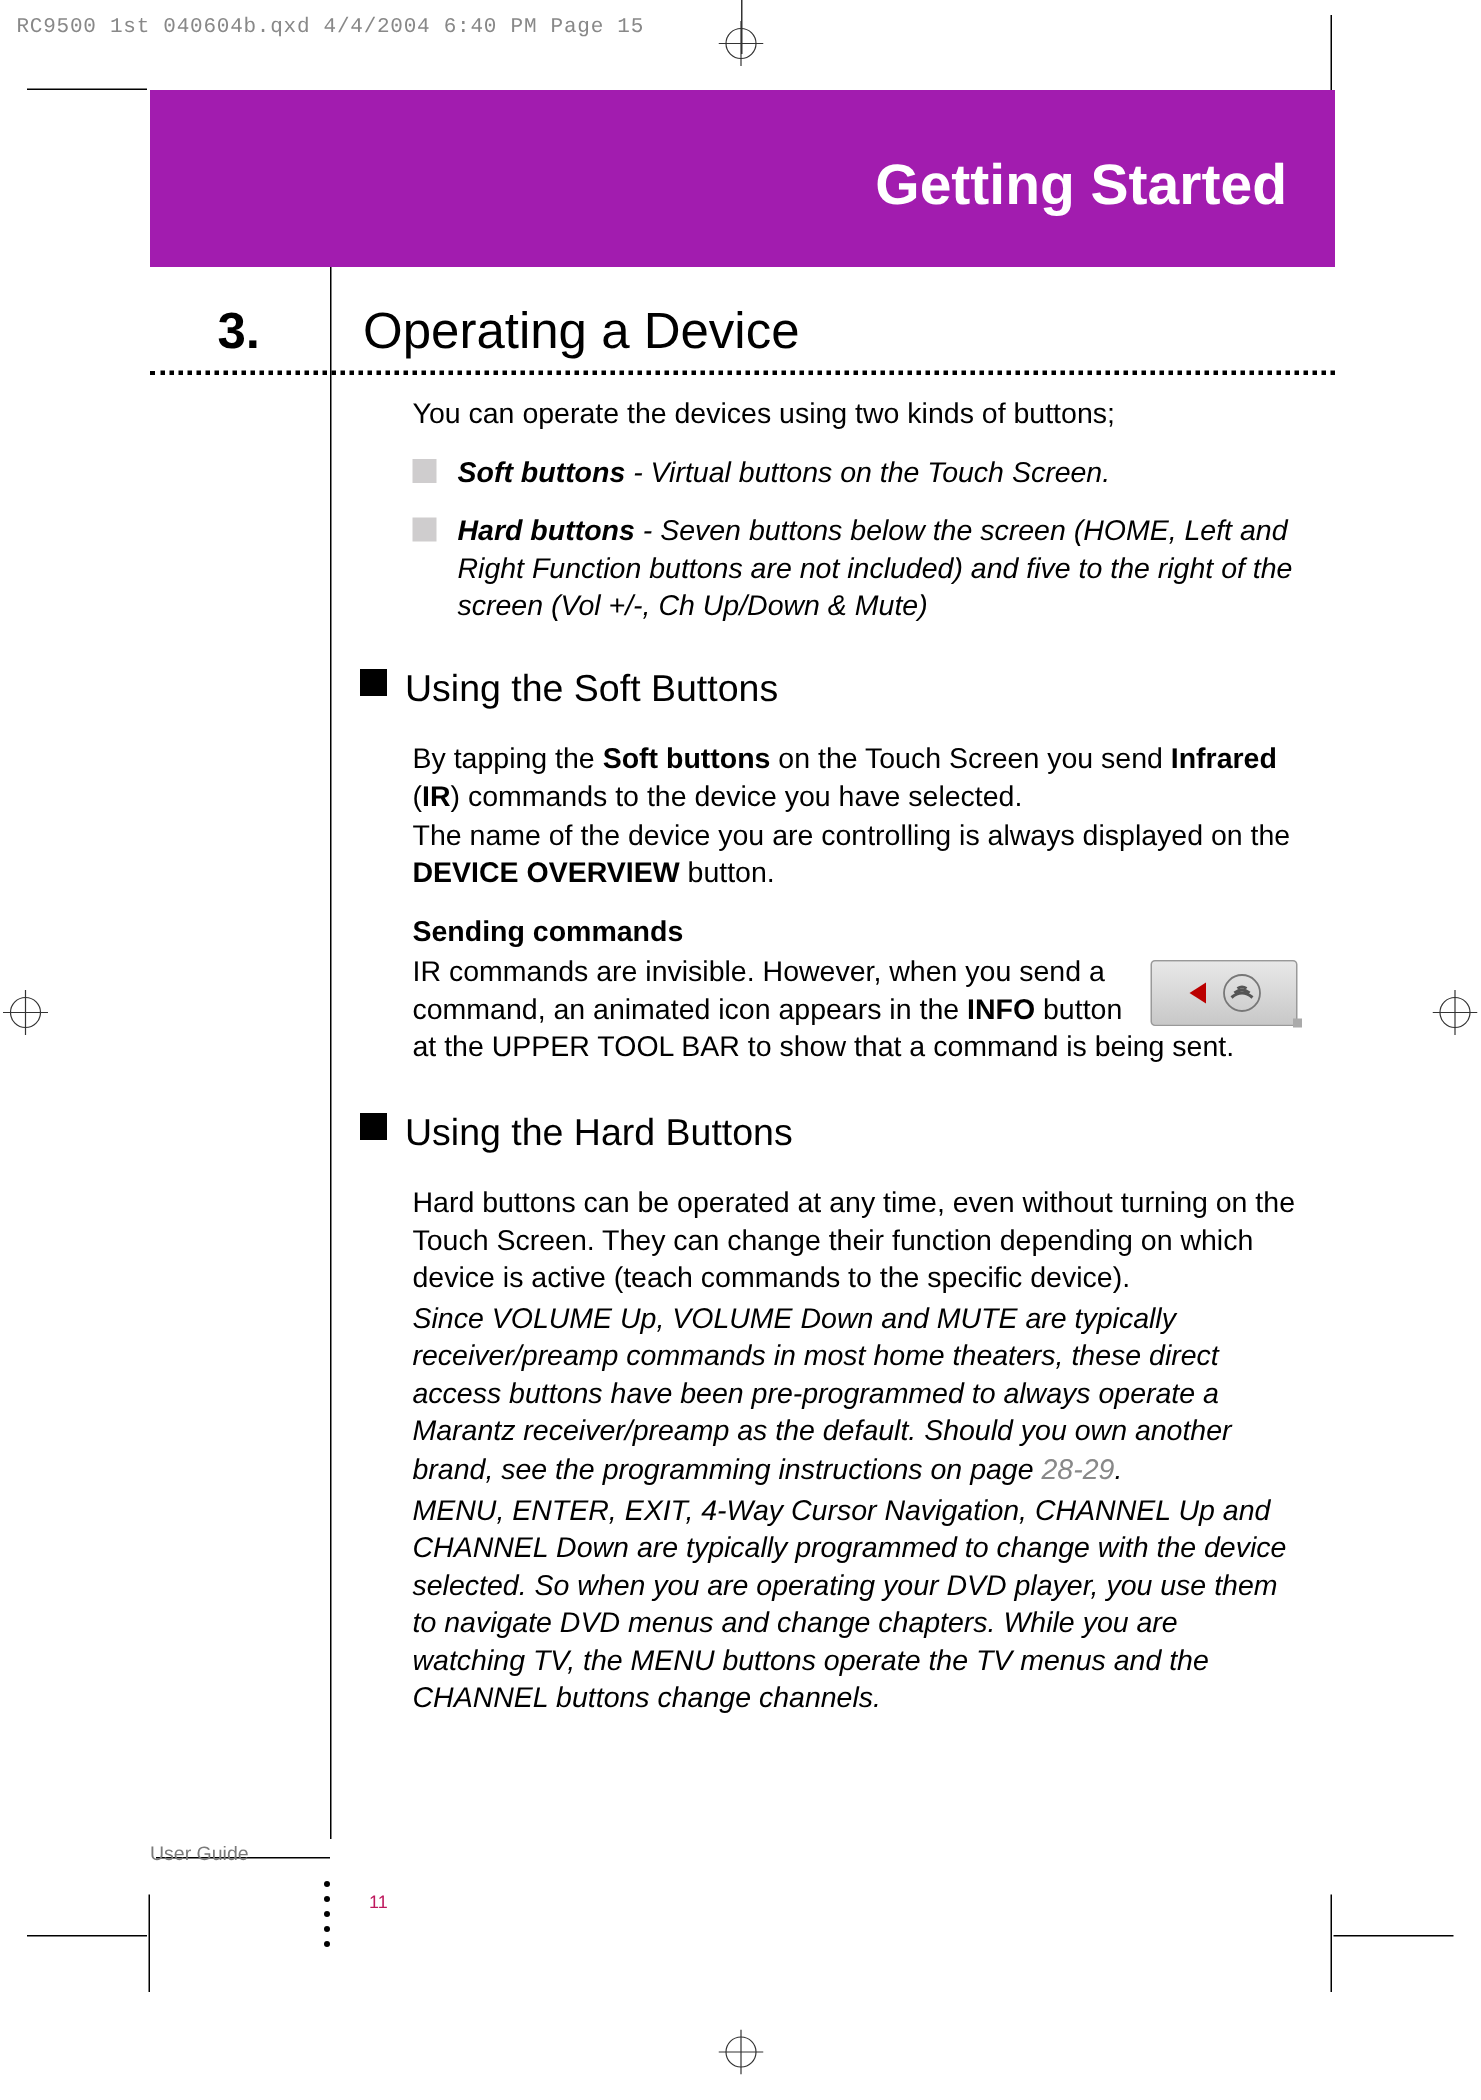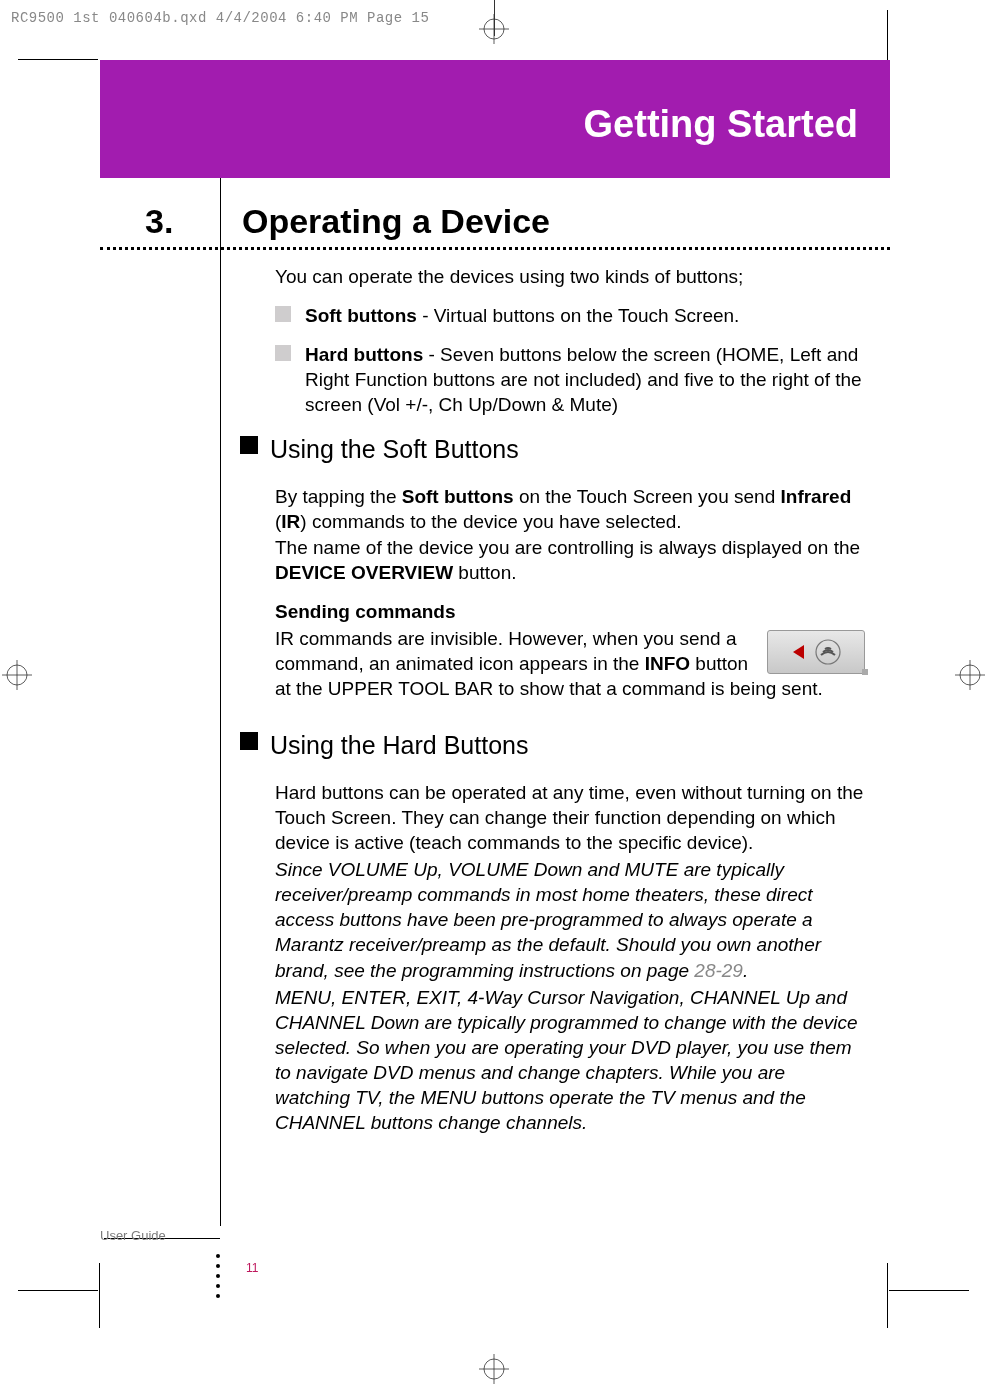--- a/index.html
+++ b/index.html
@@ -14,27 +14,27 @@
   .reg-mark { width: 30px; height: 30px; }
   .side-reg { width: 30px; height: 30px; }
   .corner-line-h { position: absolute; background: #000; height: 0.8px; width: 80px; }
   .corner-line-v { position: absolute; background: #000; width: 0.8px; height: 65px; }
   .page { position: absolute; left: 100px; top: 60px; width: 790px; height: 1200px; }
   .banner { background: #a21caf; height: 118px; position: relative; }
   .banner-title { position: absolute; right: 32px; bottom: 32px; color: #fff; font-size: 38px; font-weight: bold; }
   .content { position: relative; padding-top: 28px; }
   .vrule { position: absolute; left: 120px; top: 0; width: 1px; height: 1048px; background: #000; }
   .section-num { position: absolute; left: 45px; top: 24px; font-size: 34px; font-weight: bold; }
-  .main-heading { position: absolute; left: 142px; top: 24px; font-size: 34px; font-weight: bold; }
+  .main-heading { position: absolute; left: 142px; top: 24px; font-size: 34px; font-weight: normal; }
   .dotted { position: absolute; left: 0; top: 69px; width: 100%; border: none; border-top: 3px dotted #000; }
   .body { position: absolute; left: 175px; top: 86px; width: 590px; font-size: 19px; line-height: 1.32; color: #000; }
   .body p { margin-bottom: 14px; }
-  .bullet-row { position: relative; padding-left: 30px; margin-top: 8px; margin-bottom: 14px; }
+  .bullet-row { position: relative; padding-left: 30px; margin-top: 8px; margin-bottom: 14px; font-style: italic; }
   .bullet-sq { position: absolute; left: 0; top: 3px; width: 16px; height: 16px; background: #cfcdce; }
-  .sub-heading-wrap { position: relative; left: -35px; margin-top: 16px; margin-bottom: 18px; }
+  .sub-heading-wrap { position: relative; left: -35px; margin-top: 26px; margin-bottom: 18px; }
   .sub-sq { position: absolute; left: 0; top: 3px; width: 18px; height: 18px; background: #000; }
   .sub-heading { font-size: 25px; margin-left: 30px; font-weight: normal; }
   .bold { font-weight: bold; }
   .sending-hdr { font-weight: bold; margin-top: 6px; }
   .info-icon { float: right; width: 98px; height: 44px; background: linear-gradient(#e8e8e8, #c8c8c8); border: 1px solid #999; border-radius: 3px; margin-left: 10px; margin-top: 4px; display: flex; align-items: center; justify-content: center; gap: 4px; position: relative; }
   .info-icon::after { content: ""; position: absolute; right: -4px; bottom: -2px; width: 6px; height: 6px; background: #aaa; }
   .italic { font-style: italic; }
   .page-ref { color: #888; font-style: italic; }
   .user-guide { position: absolute; left: 0px; top: 1050px; font-size: 13px; color: #7a7a7a; }
   .page-num { position: absolute; left: 146px; top: 1083px; font-size: 12px; color: #be185d; }

